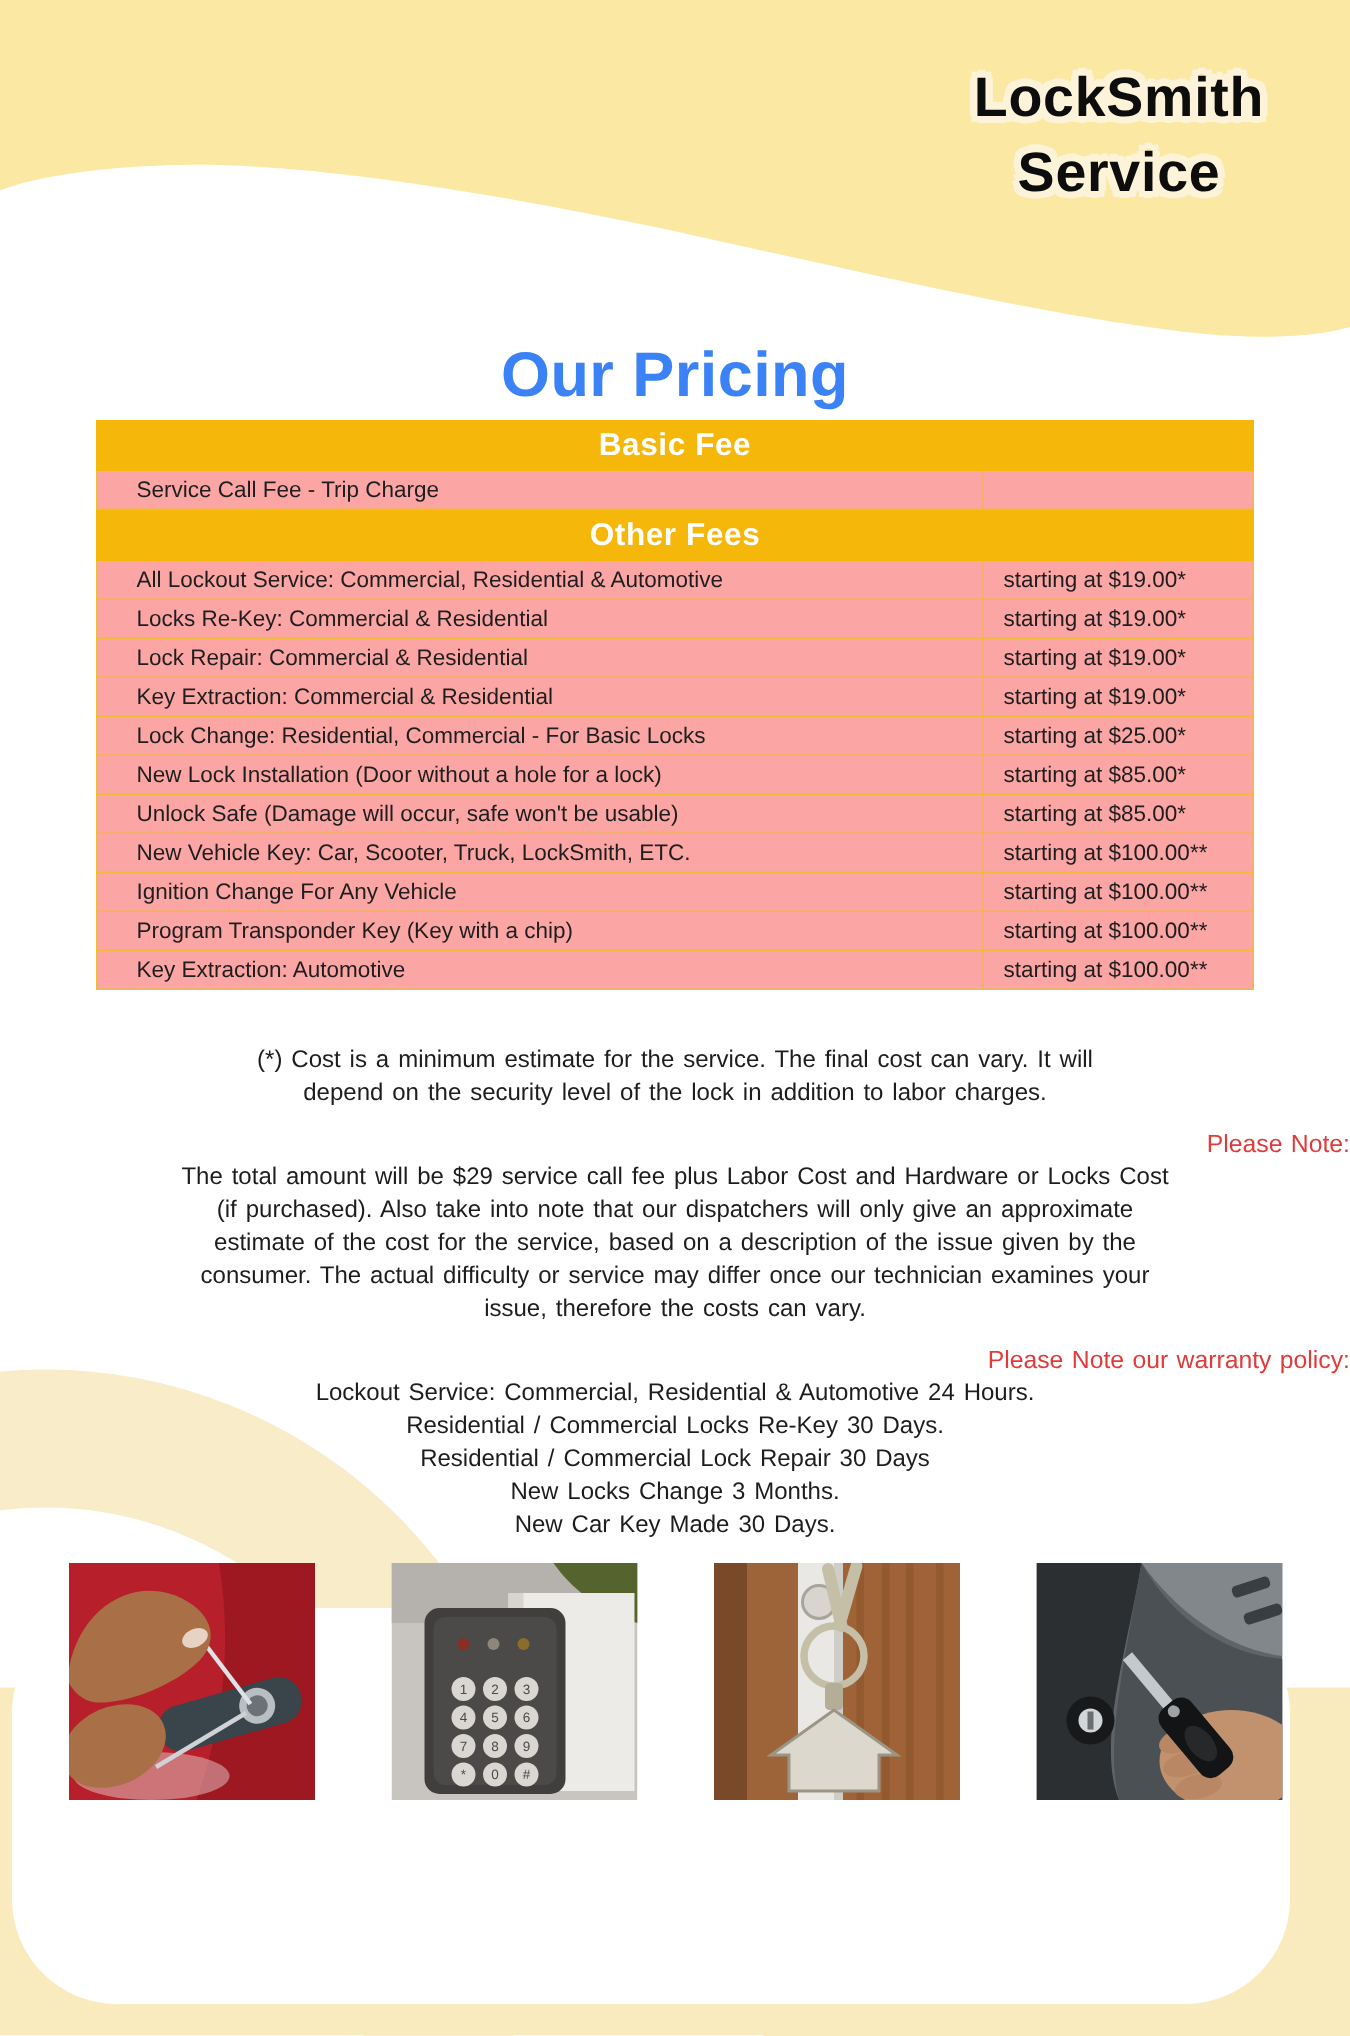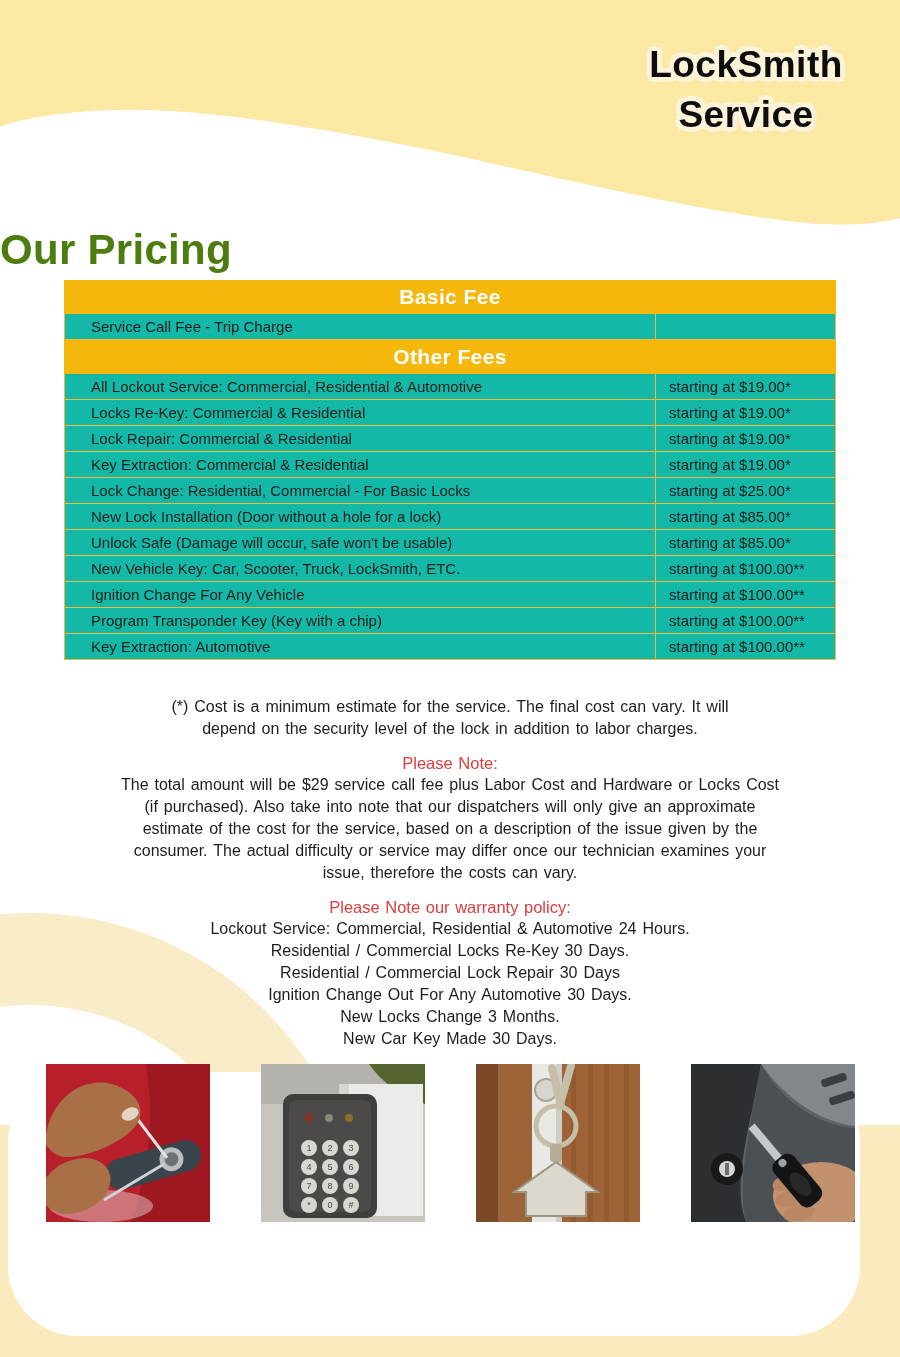--- a/index.html
+++ b/index.html
@@ -13,46 +13,46 @@
   .logo {
     position:absolute; top:40px; right:26px; width:256px; z-index:2;
     text-align:center; font-weight:bold; font-size:37px; line-height:50px;
     color:#0d0d0d; letter-spacing:0.5px;
     text-shadow:
       -4px -4px 0 #FCF3D9, 4px -4px 0 #FCF3D9, -4px 4px 0 #FCF3D9, 4px 4px 0 #FCF3D9,
       -5px 0 0 #FCF3D9, 5px 0 0 #FCF3D9, 0 -5px 0 #FCF3D9, 0 5px 0 #FCF3D9;
   }
 
   .page-title {
-    padding-top:226px; text-align:left;
-    font-size:42px; font-weight:bold; color:#4d7c0f; letter-spacing:0.3px;
+    padding-top:226px; text-align:center;
+    font-size:42px; font-weight:bold; color:#3b82f6; letter-spacing:0.3px;
   }
 
   .price-table { width:772px; margin:6px auto 0; }
   .band {
     height:34px; background:#F6B70B; color:#ffffff;
     font-weight:bold; font-size:21px; letter-spacing:0.4px;
     display:flex; align-items:center; justify-content:center;
   }
   .trow {
-    display:flex; height:26px; background:#14b8a6;
+    display:flex; height:26px; background:#fca5a5;
     border-left:1px solid #F0BA3A; border-right:1px solid #F0BA3A;
     border-bottom:1px solid #F0BA3A; box-sizing:border-box;
     font-size:15px; color:#1e1e1e;
   }
   .cell-service { flex:1; display:flex; align-items:center; padding-left:26px; }
   .cell-price {
     width:180px; box-sizing:border-box; border-left:1px solid #F0BA3A;
     display:flex; align-items:center; padding-left:13px;
   }
 
   .note { text-align:center; font-size:16px; line-height:22px; word-spacing:1.5px; color:#1d1d1f; }
   .fn1 { margin-top:36px; width:720px; margin-left:auto; margin-right:auto; }
   .fn2 { margin-top:14px; width:800px; margin-left:auto; margin-right:auto; }
-  .red-title { margin-top:12px; color:#E03A3A; text-align:center; font-size:16.5px; line-height:22px; word-spacing:1px; }
+  .red-title { margin-top:12px; color:#E03A3A; text-align:right; font-size:16.5px; line-height:22px; word-spacing:1px; }
   .note-body { width:820px; margin:0 auto; }
 
   .photos { display:flex; justify-content:center; gap:51px; margin-top:14px; }
   .photo { width:164px; height:158px; display:block; }
 </style>
 </head>
 <body>
 
 <div class="page">
 
@@ -145,21 +145,20 @@
       <div>consumer. The actual difficulty or service may differ once our technician examines your</div>
       <div>issue, therefore the costs can vary.</div>
     </div>
 
     <div class="red-title">Please Note our warranty policy:</div>
 
     <div class="note">
       <div>Lockout Service: Commercial, Residential &amp; Automotive 24 Hours.</div>
       <div>Residential / Commercial Locks Re-Key 30 Days.</div>
       <div>Residential / Commercial Lock Repair 30 Days</div>
-      <div>Ignition Change Out For Any Automotive 30 Days.</div>
       <div>New Locks Change 3 Months.</div>
       <div>New Car Key Made 30 Days.</div>
     </div>
 
     <div class="photos">
 
       <svg class="photo" viewBox="0 0 164 158">
         <rect width="164" height="158" fill="#b71f2b"></rect>
         <path d="M100,0 H164 V158 H85 C105,100 108,50 100,0 Z" fill="#9e1822"></path>
         <ellipse cx="55" cy="142" rx="52" ry="16" fill="#e0b9b9" opacity="0.55"></ellipse>

